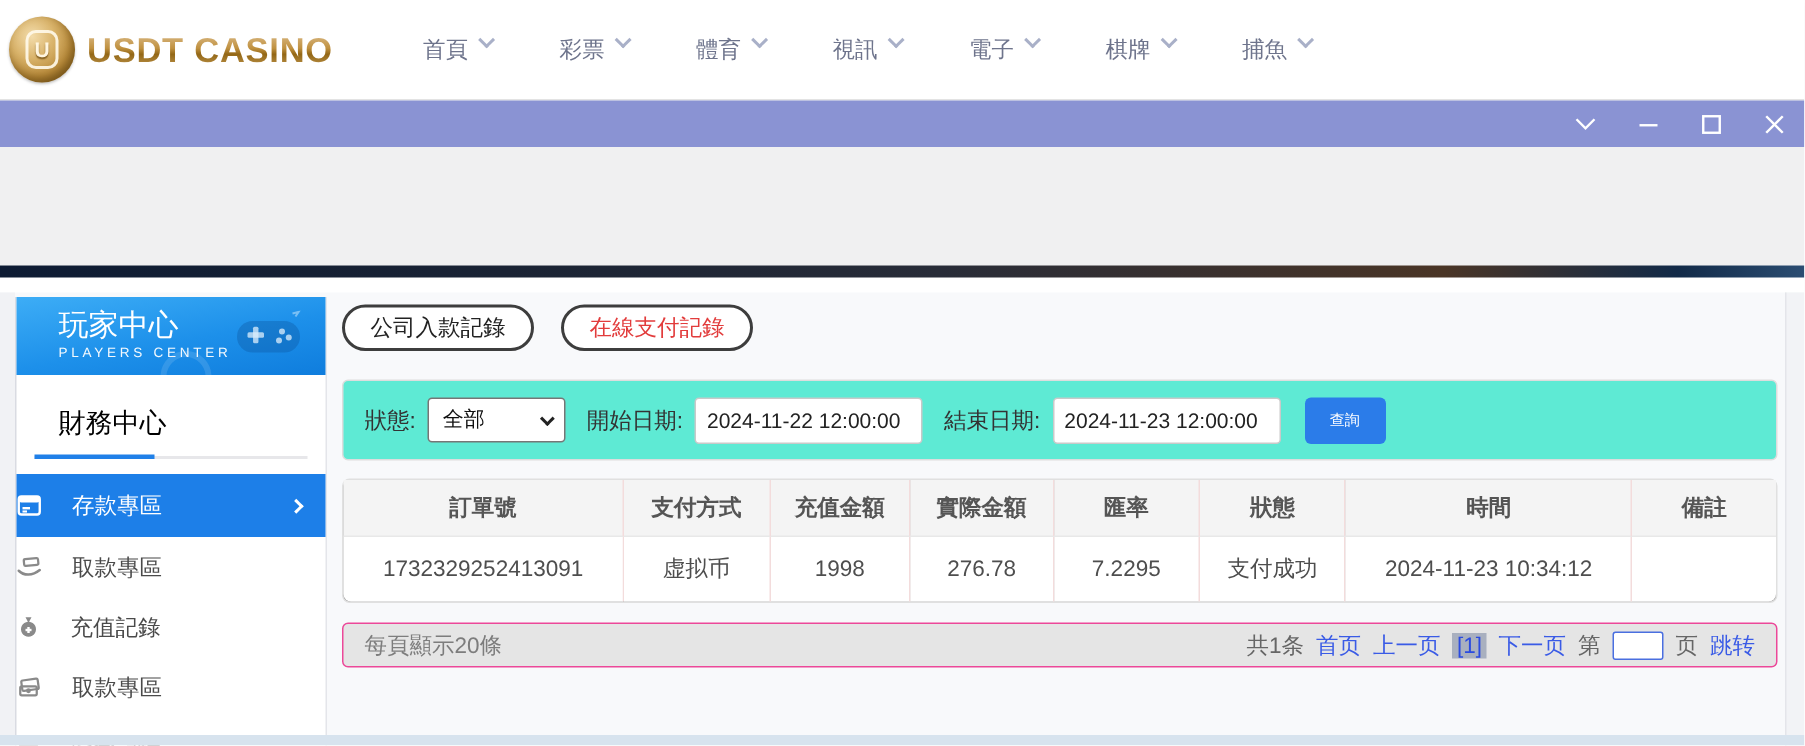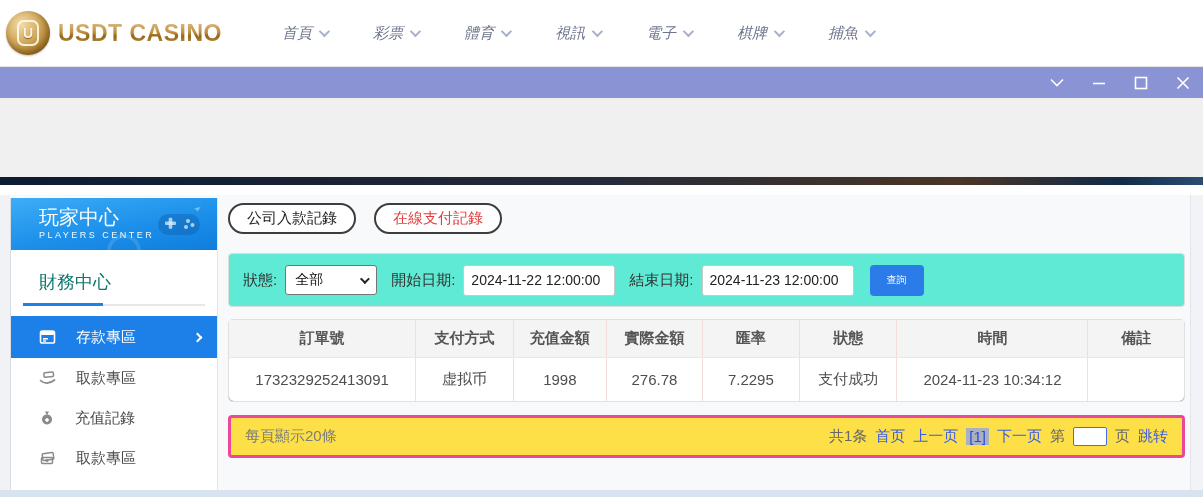--- a/index.html
+++ b/index.html
@@ -16,21 +16,21 @@
     background:radial-gradient(circle at 35% 30%, #f3dcab 0%, #d9b36a 35%, #b88a3a 65%, #7d5c20 100%);
     box-shadow:inset -2px -3px 6px rgba(90,60,10,.55), 0 1px 2px rgba(0,0,0,.25);
     display:flex; align-items:center; justify-content:center; }
   .logo-u { width:22px; height:26px; border:2px solid rgba(255,250,235,.9); border-radius:7px;
     display:flex; align-items:center; justify-content:center;
     color:#fff6e0; font-weight:bold; font-size:14px; text-shadow:0 1px 1px rgba(110,75,15,.8); }
   .logo-text { font-size:23px; font-weight:bold; letter-spacing:.5px;
     background:linear-gradient(180deg,#dcbd8d 5%,#c09140 45%,#936716 60%,#c79e58 100%);
     -webkit-background-clip:text; background-clip:text; color:transparent; }
   .nav { display:flex; margin-left:60px; gap:46px; }
-  .nav-item { display:flex; align-items:center; gap:7px; font-size:15px; color:#6e748c; cursor:pointer;font-style:italic; }
+  .nav-item { display:flex; align-items:flex-start; gap:7px; font-size:15px; color:#6e748c; cursor:pointer; }
   .chev-down { width:8px; height:8px; border-right:2px solid #a9b0c8; border-bottom:2px solid #a9b0c8;
     transform:rotate(45deg) translateY(-2px); }
 
   
   .purplebar { position:absolute; left:0; top:67px; width:1203px; height:31px; background:#8a93d3;
     display:flex; align-items:center; justify-content:flex-end; gap:26px; padding-right:12px; }
   .winbtn { width:16px; height:16px; display:flex; align-items:center; justify-content:center; cursor:pointer; }
 
   
   .grayband { position:absolute; left:0; top:98px; width:1203px; height:79px; background:#f0f0f1; }
@@ -46,25 +46,25 @@
   .sidebar { position:absolute; left:10px; top:3px; bottom:0; width:208px; background:#fff;
     border-left:1px solid #d9dbe2; border-right:1px solid #e4e5ea; }
   .sb-header { position:relative; height:52px; overflow:hidden;
     background:linear-gradient(170deg,#3dadf6 0%,#1d90ea 55%,#0f7ddd 100%);
     color:#fff; padding:8px 0 0 28px; cursor:default; }
   .sb-title { font-size:20px; line-height:22px; }
   .sb-sub { font-size:9px; letter-spacing:2.5px; margin-top:2px; opacity:.95; }
   .sb-pad-icon { position:absolute; right:14px; top:9px; opacity:.85; }
   .sb-ghost-circle { position:absolute; left:96px; bottom:-18px; width:34px; height:34px; border-radius:50%;
     border:4px solid rgba(255,255,255,.12); }
-  .sb-section { padding:20px 0 0 28px; color:#0f766e; font-size:18px; }
+  .sb-section { padding:20px 0 0 28px; color:#000000; font-size:18px; }
   .sb-underline { position:relative; margin:10px 12px 0 12px; height:2px; background:#e7e7ea; }
   .sb-underline::before { content:""; position:absolute; left:0; top:-1px; width:80px; height:3px; background:#2080e8; }
   .menu { margin-top:10px; }
-  .menu-item { position:relative; height:40px; display:flex; align-items:center; padding-left:28px; gap:20px;
+  .menu-item { position:relative; height:40px; display:flex; align-items:center; gap:20px;
     font-size:15px; color:#4a4a4a; cursor:pointer; }
   .menu-item .mi-icon { color:#8a8a8a; display:flex; }
   .menu-item.active { height:42px; background:#1d7fe8; color:#fff; }
   .menu-item.active .mi-icon { color:#fff; }
   .chev-right { position:absolute; right:16px; width:7px; height:7px;
     border-right:2px solid #fff; border-top:2px solid #fff; transform:rotate(45deg); }
 
   
   .main { position:absolute; left:228px; top:8px; width:957px; }
   .tabs { display:flex; gap:18px; }
@@ -87,21 +87,21 @@
 
   .datatable { margin-top:12px; width:100%; border-collapse:separate; border-spacing:0; background:#a3a3a3;
     border:1px solid #e0e0e0; border-radius:5px; font-size:15px; }
   .datatable th { background:#f4f4f4; color:#555; font-weight:bold; height:38px;
     border-right:1px solid #f3dcdc; border-bottom:1px solid #e8e8e8; }
   .datatable td { color:#4e4e4e; text-align:center; height:43px; border-right:1px solid #f3dcdc; background:#fff; }
   .datatable th:last-child, .datatable td:last-child { border-right:none; }
   .datatable tr td:first-child { border-bottom-left-radius:5px; }
   .datatable tr td:last-child { border-bottom-right-radius:5px; }
 
-  .pagebox { margin-top:13px; border:3px solid #ec4899; border-radius:4px; background:#fde047; height:43px;
+  .pagebox { margin-top:13px; border:1px solid #ec4899; border-radius:4px; background:#e5e5e5; height:30px;
     display:flex; align-items:center; justify-content:space-between; padding:0 14px; font-size:15px; }
   .page-size { color:#7d7d7d; }
   .pager { display:flex; align-items:center; gap:8px; color:#666; font-size:15px; }
   .pg-link { color:#3a5be6; cursor:pointer; }
   .pg-current { background:#a9b0bf; color:#2a4be0; padding:0 3px; cursor:default; }
   .pg-input { width:34px; height:19px; border:1px solid #4a6fe0; border-radius:2px; background:#fff; }
 
   .bottomstrip { position:absolute; left:0; top:490px; width:1203px; height:7px; background:#d7e3ee; }
 </style>
 </head>

